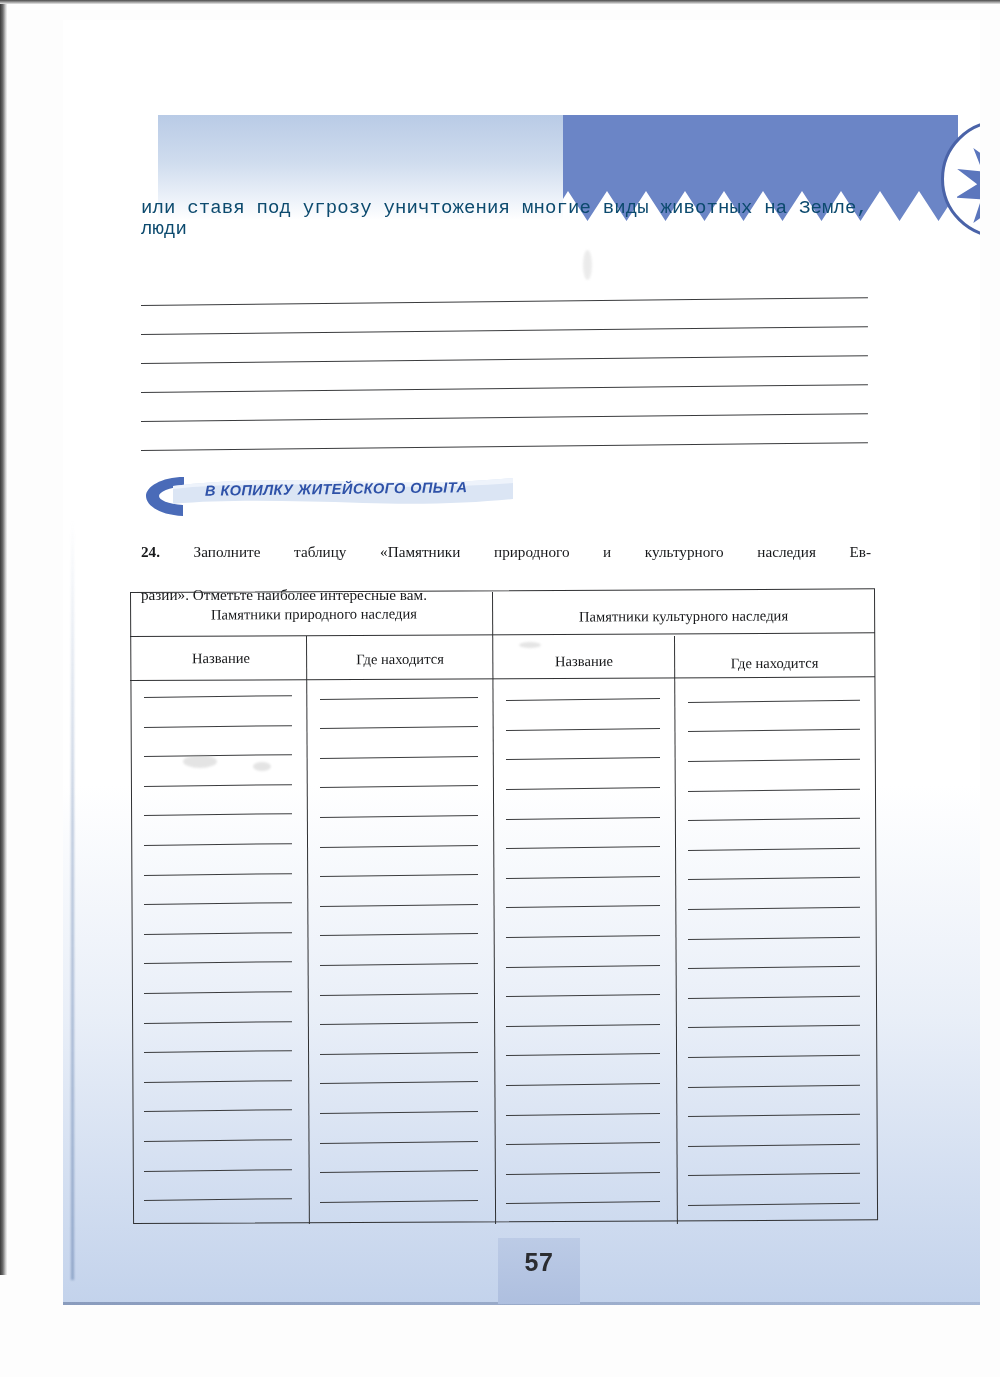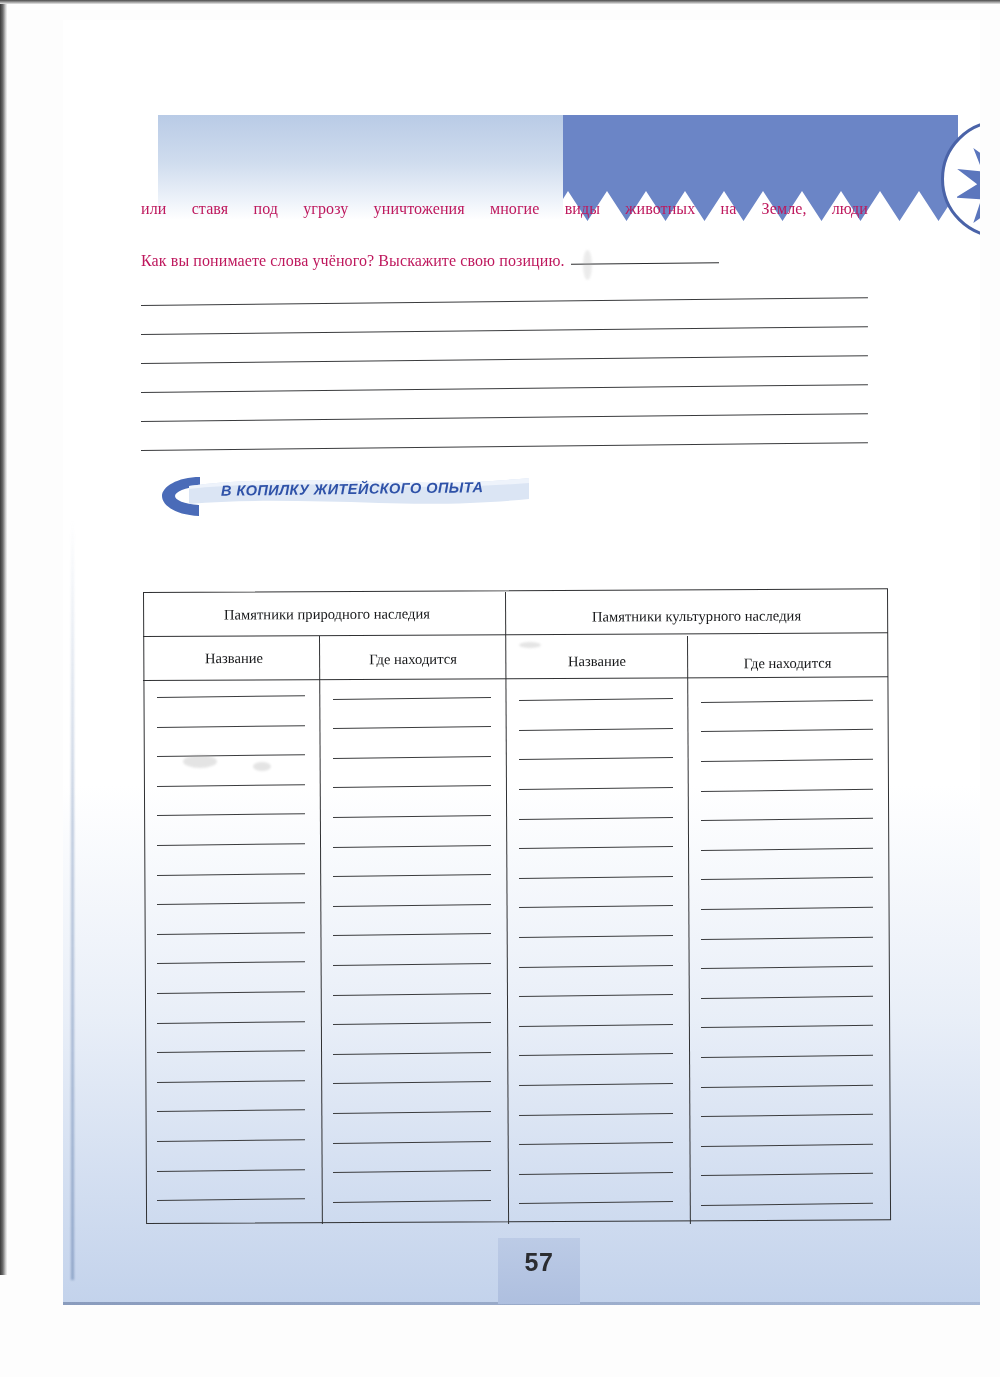--- a/index.html
+++ b/index.html
@@ -76,23 +76,23 @@
   #header-circle .starwrap{
     position:absolute;left:16px;top:14px;width:92px;height:92px;
   }
 
   
   #content{
     position:absolute;left:0;top:0;width:917px;height:1285px;
   }
   .para{
     position:absolute;
-    font-family:Liberation Serif, serif;
-    color:#be185d;
-    font-size:16px;
+    font-family:Liberation Mono, monospace;
+    color:#0c4a6e;
+    font-size:19px;
     line-height:21px;
     text-align:justify;
     letter-spacing:.1px;
   }
   #para-1{left:78px;top:178px;width:727px;}
   #para-1 .jline{display:block;text-align:justify;}
   #para-1 .jline:after{content:"";display:inline-block;width:100%;}
   #para-2{left:78px;top:230px;width:727px;}
 
   
@@ -111,21 +111,21 @@
   }
   .wline{
     position:absolute;left:0;height:0;
     border-bottom:1.5px solid #3a3b3d;
     transform-origin:left center;
     transform:rotate(-0.62deg);
   }
 
   
   #ribbon{
-    position:absolute;left:96px;top:452px;width:370px;height:48px;
+    position:absolute;left:80px;top:452px;width:370px;height:48px;
   }
   #ribbon .arc{
     position:absolute;left:0px;top:2px;width:46px;height:44px;
   }
   #ribbon .band{
     position:absolute;left:30px;top:5px;width:340px;height:30px;
   }
   #ribbon .band svg{display:block;}
   #ribbon .rtext{
     position:absolute;left:62px;top:9px;
@@ -144,21 +144,21 @@
     font-family:"Liberation Serif", serif;
     font-size:15.2px;line-height:21.5px;color:#17181a;
     text-align:justify;
   }
   #task24 .num{font-weight:bold;}
   #task24 .t-l1{display:block;text-align:justify;}
   #task24 .t-l1:after{content:"";display:inline-block;width:100%;}
 
   
   #tablewrap{
-    position:absolute;left:80px;top:572px;width:745px;height:632px;
+    position:absolute;left:67px;top:572px;width:745px;height:632px;
   }
   #tbl-border{
     position:absolute;left:0;top:0;width:100%;height:100%;
     border:1.7px solid #303133;
     box-sizing:border-box;
     transform:rotate(-0.28deg);
     transform-origin:left top;
   }
   .vdiv{
     position:absolute;top:0;width:0;height:632px;
@@ -248,23 +248,20 @@
             79.4,56.0 105,72.0 74.6,73.8 84.0,102.0 59.3,84.6 50,113 40.7,84.6
             16.0,102.0 25.4,73.8 -5,72.0 20.6,56.0 -3,38.0 27,41.2 16.0,13.2 40.7,30.6" transform="translate(3,3) scale(0.92)"></polygon>
         </svg>
       </div>
     </div>
 
     <div class="para" id="para-1">
       <span class="jline">или ставя под угрозу уничтожения многие виды животных на Земле, люди</span>
     </div>
 
-    <div class="para" id="para-2">
-      <span>Как вы понимаете слова учёного? Выскажите свою позицию.</span><span class="inline-rule"></span>
-    </div>
 
     <div id="answer-lines">
       <div class="wline" style="top:32px;width:727px;"></div>
       <div class="wline" style="top:61px;width:727px;"></div>
       <div class="wline" style="top:90px;width:727px;"></div>
       <div class="wline" style="top:119px;width:727px;"></div>
       <div class="wline" style="top:148px;width:727px;"></div>
       <div class="wline" style="top:177px;width:727px;"></div>
     </div>
 
@@ -279,20 +276,24 @@
         <svg width="340" height="30" viewBox="0 0 340 30">
           <path d="M0,9 C60,1 130,3 200,5 C260,7 310,4 340,1 L340,22
                    C300,26 250,28 190,26 C120,24 55,22 0,27 Z" fill="#dbe5f4"></path>
           <path d="M0,9 C60,1 130,3 200,5 C260,7 310,4 340,1 L340,6
                    C300,9 250,11 190,9 C120,7 55,6 0,12 Z" fill="#eef3fb"></path>
         </svg>
       </div>
       <div class="rtext">В КОПИЛКУ ЖИТЕЙСКОГО ОПЫТА</div>
     </div>
 
+    <div id="task24">
+      <span class="t-l1"><span class="num">24.</span> <span>Заполните таблицу «Памятники природного и культурного наследия Ев-</span></span>
+      <span>разии». Отметьте наиболее интересные вам.</span>
+    </div>
 
     <div id="tablewrap">
 
       <div id="tbl-border"></div>
 
       <div class="hdiv" style="top:44px;"></div>
       <div class="hdiv" style="top:88px;"></div>
 
       <div class="vdiv" style="left:362px;"></div>
       <div class="vdiv short" style="left:176px;"></div>

